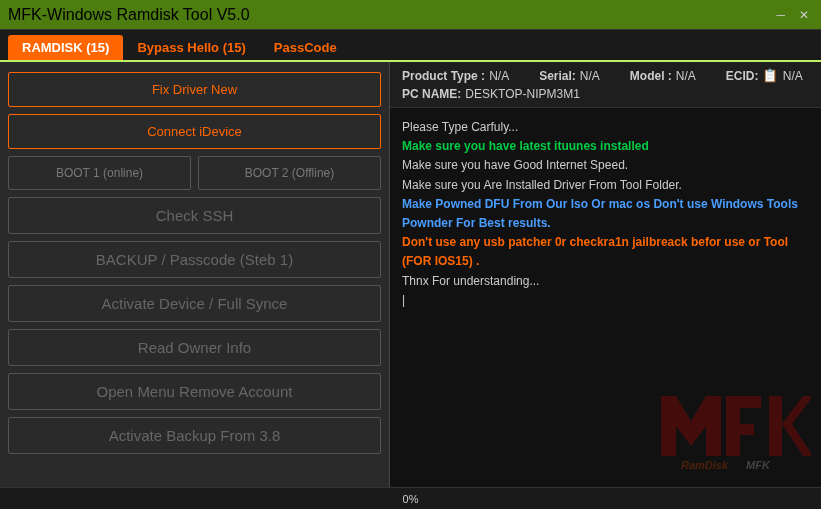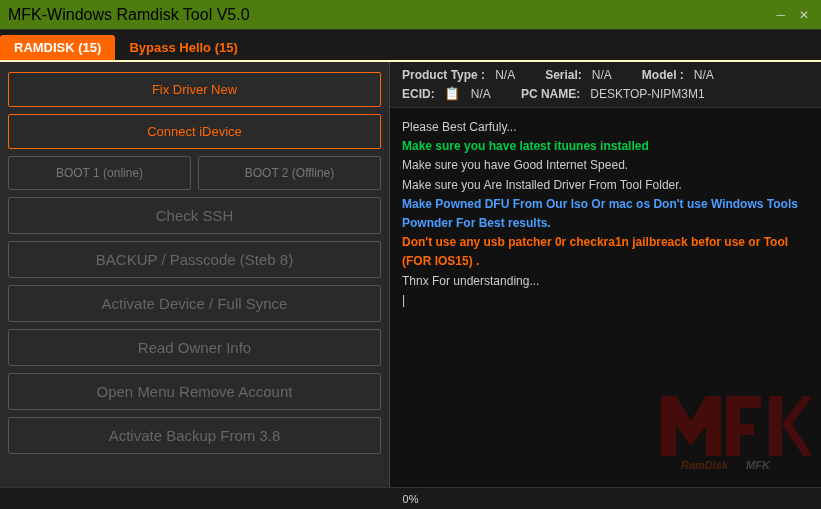--- a/index.html
+++ b/index.html
@@ -33,21 +33,22 @@
       padding: 0 4px;
     }
     #close-btn { color: #ccc; }
 
     
     #tab-bar {
       background: #1a1a1a;
       height: 32px;
       display: flex;
       align-items: flex-end;
-      border-bottom: 2px solid #fef9c3;
+      padding-left: 8px;
+      border-bottom: 2px solid #bef264;
     }
     .tab {
       padding: 5px 14px;
       font-size: 13px;
       cursor: pointer;
       border-radius: 3px 3px 0 0;
     }
     .tab.active {
       background: #ff6600;
       color: #fff;
@@ -130,21 +131,21 @@
       background: #1e1e1e;
       padding: 6px 12px;
       display: flex;
       flex-wrap: wrap;
       gap: 4px 30px;
       border-bottom: 1px solid #333;
     }
     .info-item {
       display: flex;
       align-items: center;
-      gap: 10px;
+      gap: 4px;
       font-size: 12px;
     }
     .info-label {
       color: #ccc;
       font-weight: bold;
     }
     .info-value {
       color: #ccc;
     }
     .copy-icon {
@@ -213,34 +214,37 @@
     <span class="win-btn" id="close-btn">✕</span>
   </div>
 </div>
 
 <div id="tab-bar">
   <div class="tab active">
     <span>RAMDISK (15)</span>
   </div>
   <div class="tab inactive">
     <span>Bypass Hello (15)</span>
+  </div>
+  <div class="tab inactive">
+    <span>PassCode</span>
   </div>
 </div>
 
 <div id="main">
 
   <div id="left-panel">
     <button class="btn-orange">Fix Driver New</button>
     <button class="btn-orange">Connect iDevice</button>
     <div class="btn-row">
       <button class="btn-gray">BOOT 1 (online)</button>
       <button class="btn-gray">BOOT 2 (Offline)</button>
     </div>
     <button class="btn-disabled">Check SSH</button>
-    <button class="btn-disabled">BACKUP / Passcode (Steb 8)</button>
+    <button class="btn-disabled">BACKUP / Passcode (Steb 1)</button>
     <button class="btn-disabled">Activate Device / Full Synce</button>
     <button class="btn-disabled">Read Owner Info</button>
     <button class="btn-disabled">Open Menu Remove Account</button>
     <button class="btn-disabled">Activate Backup From 3.8</button>
   </div>
 
   <div id="right-panel">
 
     <div id="info-bar">
       <div class="info-item">
@@ -261,21 +265,21 @@
         <span class="info-value">N/A</span>
       </div>
       <div class="info-item">
         <span class="info-label">PC NAME:</span>
         <span class="info-value">DESKTOP-NIPM3M1</span>
       </div>
     </div>
 
     <div id="console-area">
       <div id="console-lines">
-          <div class="con-normal">Please Best Carfuly...</div>
+          <div class="con-normal">Please Type Carfuly...</div>
           <div class="con-green">Make sure you have latest ituunes installed</div>
           <div class="con-normal">Make sure you have Good  Internet Speed.</div>
           <div class="con-normal">Make sure you Are Installed Driver  From Tool Folder.</div>
           <div class="con-blue">Make Powned DFU From Our Iso Or mac os Don't use Windows Tools Pownder For Best results.</div>
           <div class="con-orange">Don't use any usb patcher 0r checkra1n jailbreack befor use or Tool (FOR IOS15) .</div>
           <div class="con-normal">Thnx For understanding...</div>
         </div>
       <span class="con-cursor">|</span>
 
       

